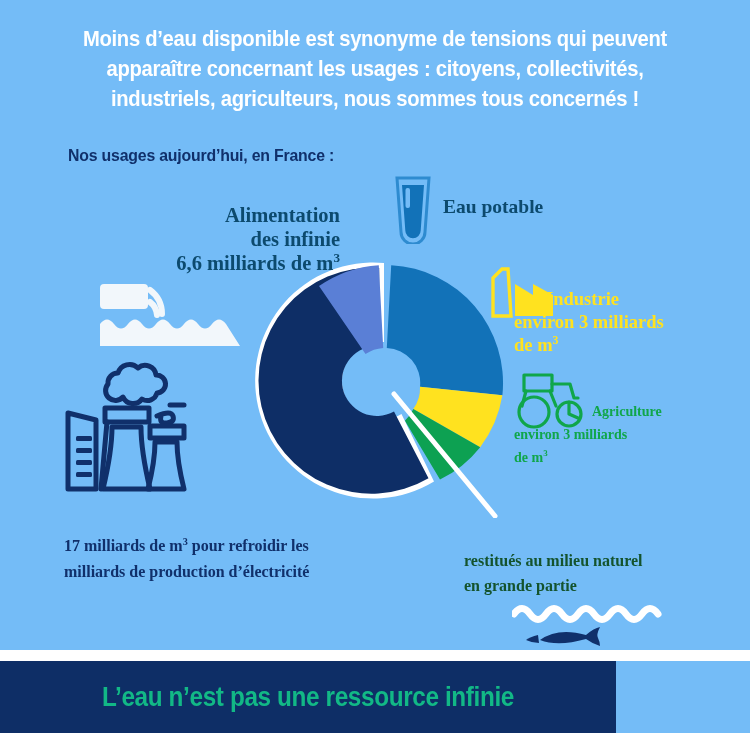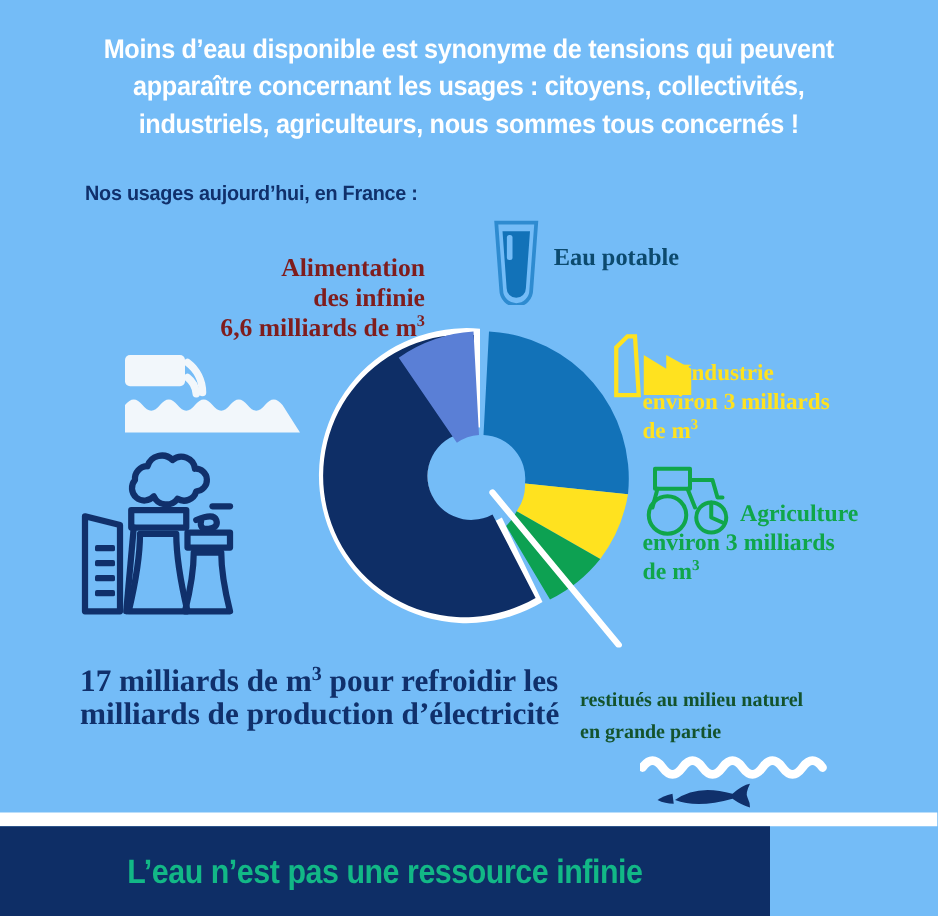--- a/index.html
+++ b/index.html
@@ -46,48 +46,48 @@
     position:absolute;
     font-family:"Liberation Serif", serif;
     font-weight:bold;
     line-height:1.18;
   }
   .lbl div{white-space:nowrap;}
 
   #label-canaux{
     left:120px;top:203px;width:220px;
     text-align:right;
-    color:#7f1d1d;
+    color:#0c4a6e;
     font-size:20.5px;
     line-height:24px;
   }
   #label-eau-potable{
     left:443px;top:194px;
     color:#0c4a6e;
     font-size:19.5px;
     line-height:25px;
   }
   #label-industrie{
     left:514px;top:288px;
     color:#FFE21F;
     font-size:18.5px;
     line-height:23px;
   }
   #label-industrie .l1{margin-left:32px;}
   #label-agriculture{
     left:514px;top:400px;
     color:#10A64A;
-    font-size:19px;
+    font-size:14px;
     line-height:23px;
   }
   #label-agriculture .l1{margin-left:78px;}
   #label-centrales{
     left:64px;top:533px;
     color:#10306B;
-    font-size:25px;
+    font-size:16px;
     line-height:26px;
   }
   #label-restitues{
     left:464px;top:548px;
     color:#14532d;
     font-size:16px;
     line-height:25px;
   }
   sup{font-size:0.64em;vertical-align:super;line-height:0;}
 

